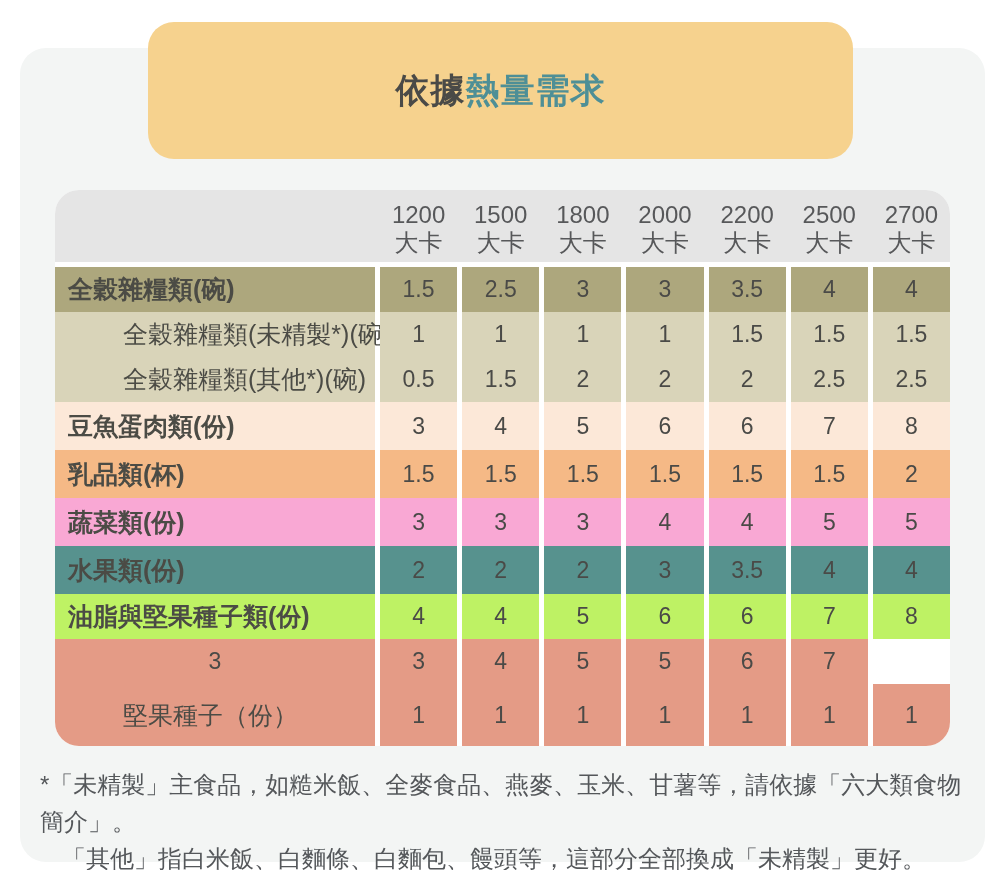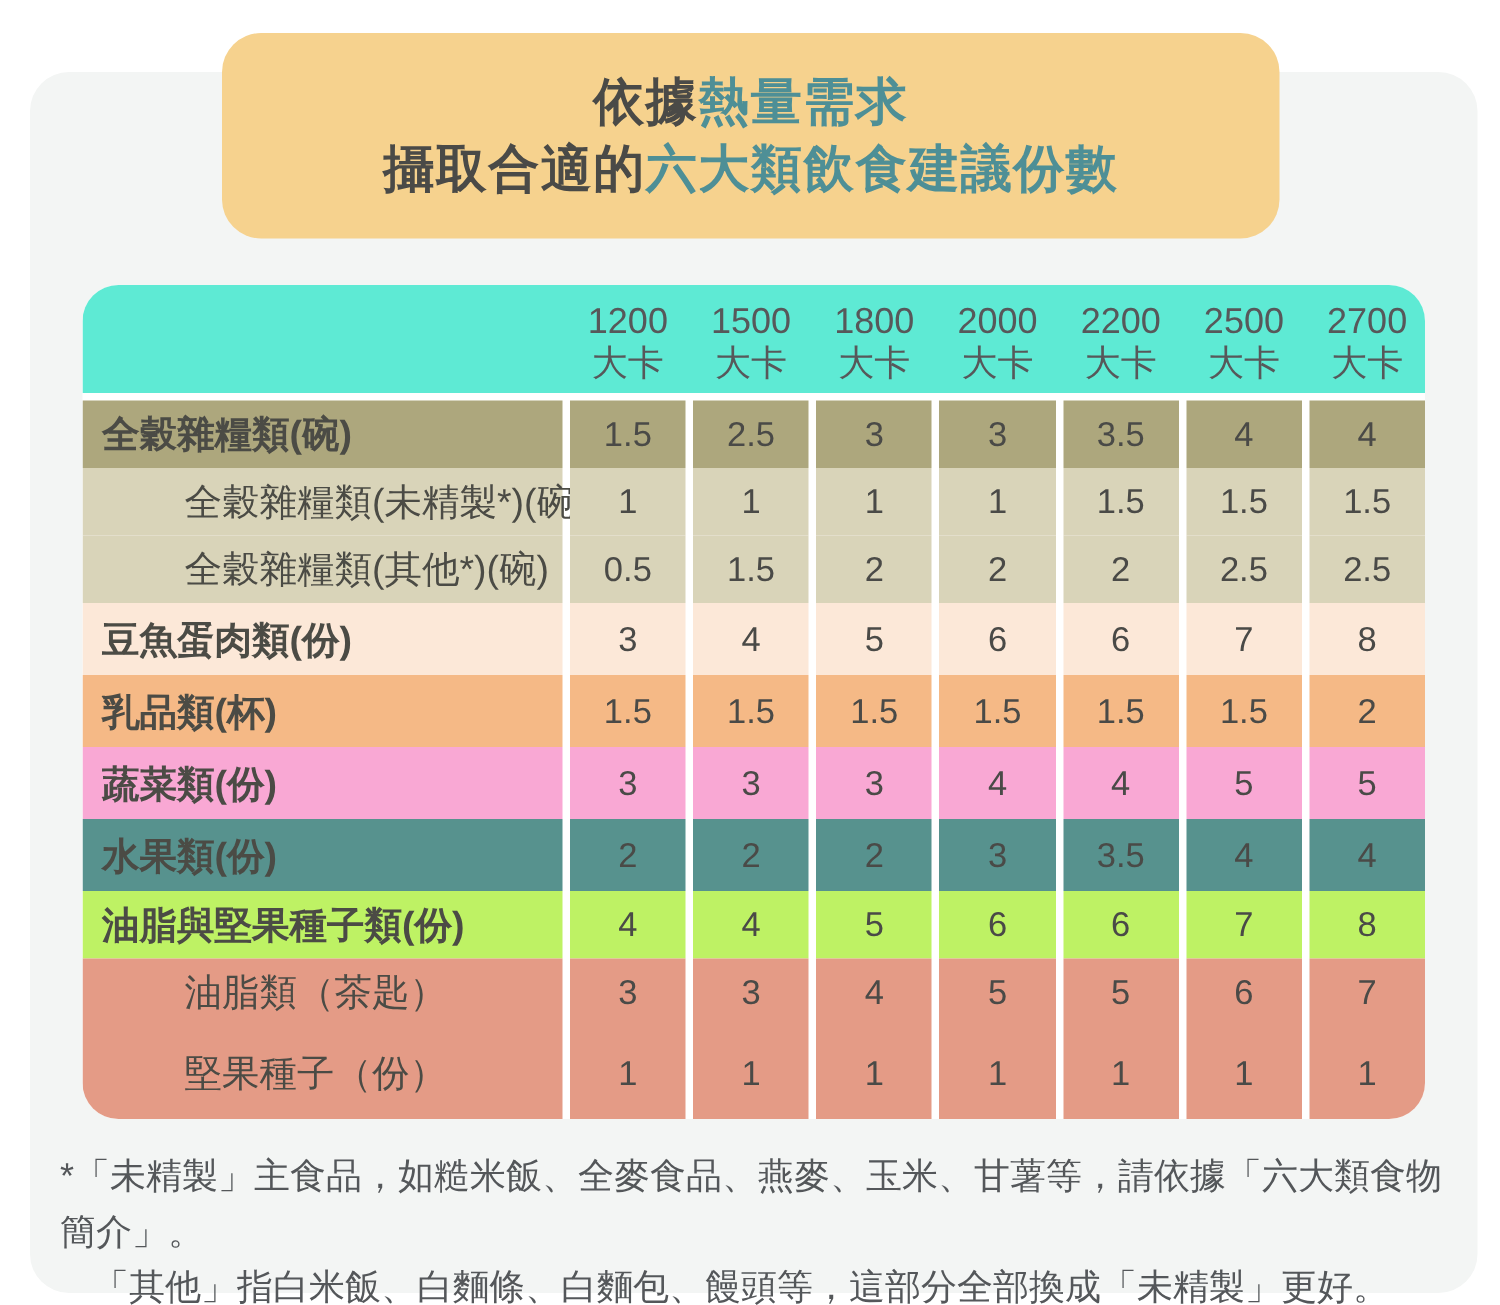--- a/index.html
+++ b/index.html
@@ -5,21 +5,21 @@
   html,body{margin:0;padding:0;background:#ffffff;font-family:"Liberation Sans",sans-serif;}
   .stage{position:relative;width:1000px;height:870px;background:#ffffff;overflow:hidden;}
   .card{position:absolute;left:20px;top:48px;width:965px;height:814px;background:#F3F5F4;border-radius:26px;}
   .title-box{position:absolute;left:148px;top:22px;width:705px;height:137px;background:#F6D28E;border-radius:26px;
     display:flex;flex-direction:column;align-items:center;justify-content:center;gap:4px;}
   .title-line{font-size:34px;font-weight:700;line-height:1.18;letter-spacing:1px;white-space:nowrap;}
   .t-dark{color:#4A4A47;}
   .t-teal{color:#4E8F96;}
 
   .table-wrap{position:absolute;left:55px;top:190px;width:895px;border-radius:24px;overflow:hidden;background:#ffffff;}
-  .thead{display:grid;grid-template-columns:320px repeat(7,1fr);column-gap:5px;height:72px;background:#5eead4;margin-bottom:5px;}
+  .thead{display:grid;grid-template-columns:320px repeat(7,1fr);column-gap:5px;height:72px;background:#e5e5e5;margin-bottom:5px;}
   .thead .hcell{display:flex;flex-direction:column;align-items:center;justify-content:center;color:#57585A;font-size:24px;font-weight:400;line-height:1.15;padding-top:6px;}
   .trow{display:grid;grid-template-columns:320px repeat(7,1fr);column-gap:5px;}
   .trow .label{display:flex;align-items:center;font-size:25px;color:#4B4B45;padding-left:13px;white-space:nowrap;}
   .trow .label.bold{font-weight:700;}
   .trow .label.indent{padding-left:68px;font-weight:400;}
   .trow .cell{display:flex;align-items:center;justify-content:center;font-size:23px;color:#4A4A47;}
   .h45{height:45px;text-align:center;}
   .h48{height:48px;}
   .h62{height:62px;}
   .h62 .cell,.h62 .label{}
@@ -36,21 +36,20 @@
   .footnote .fn2{padding-left:22px;}
 </style>
 </head>
 <body>
 
 <div class="stage">
   <div class="card"></div>
 
   <div class="title-box">
     <div class="title-line"><span class="t-dark">依據</span><span class="t-teal">熱量需求</span></div>
-    <div class="title-line"><span class="t-dark">攝取合適的</span><span class="t-teal">六大類飲食建議份數</span></div>
   </div>
 
   <div class="table-wrap">
     <div class="thead">
       <div class="hcell"></div>
       <div class="hcell">
           <span>1200</span>
           <span>大卡</span>
         </div>
       <div class="hcell">
@@ -161,21 +160,20 @@
       <div class="cell">4</div>
       <div class="cell">4</div>
       <div class="cell">5</div>
       <div class="cell">6</div>
       <div class="cell">6</div>
       <div class="cell">7</div>
       <div class="cell">8</div>
     </div>
 
     <div class="trow h45 salmon-light">
-      <div class="label indent">油脂類（茶匙）</div>
       <div class="cell">3</div>
       <div class="cell">3</div>
       <div class="cell">4</div>
       <div class="cell">5</div>
       <div class="cell">5</div>
       <div class="cell">6</div>
       <div class="cell">7</div>
     </div>
 
     <div class="trow h62 salmon-light">

